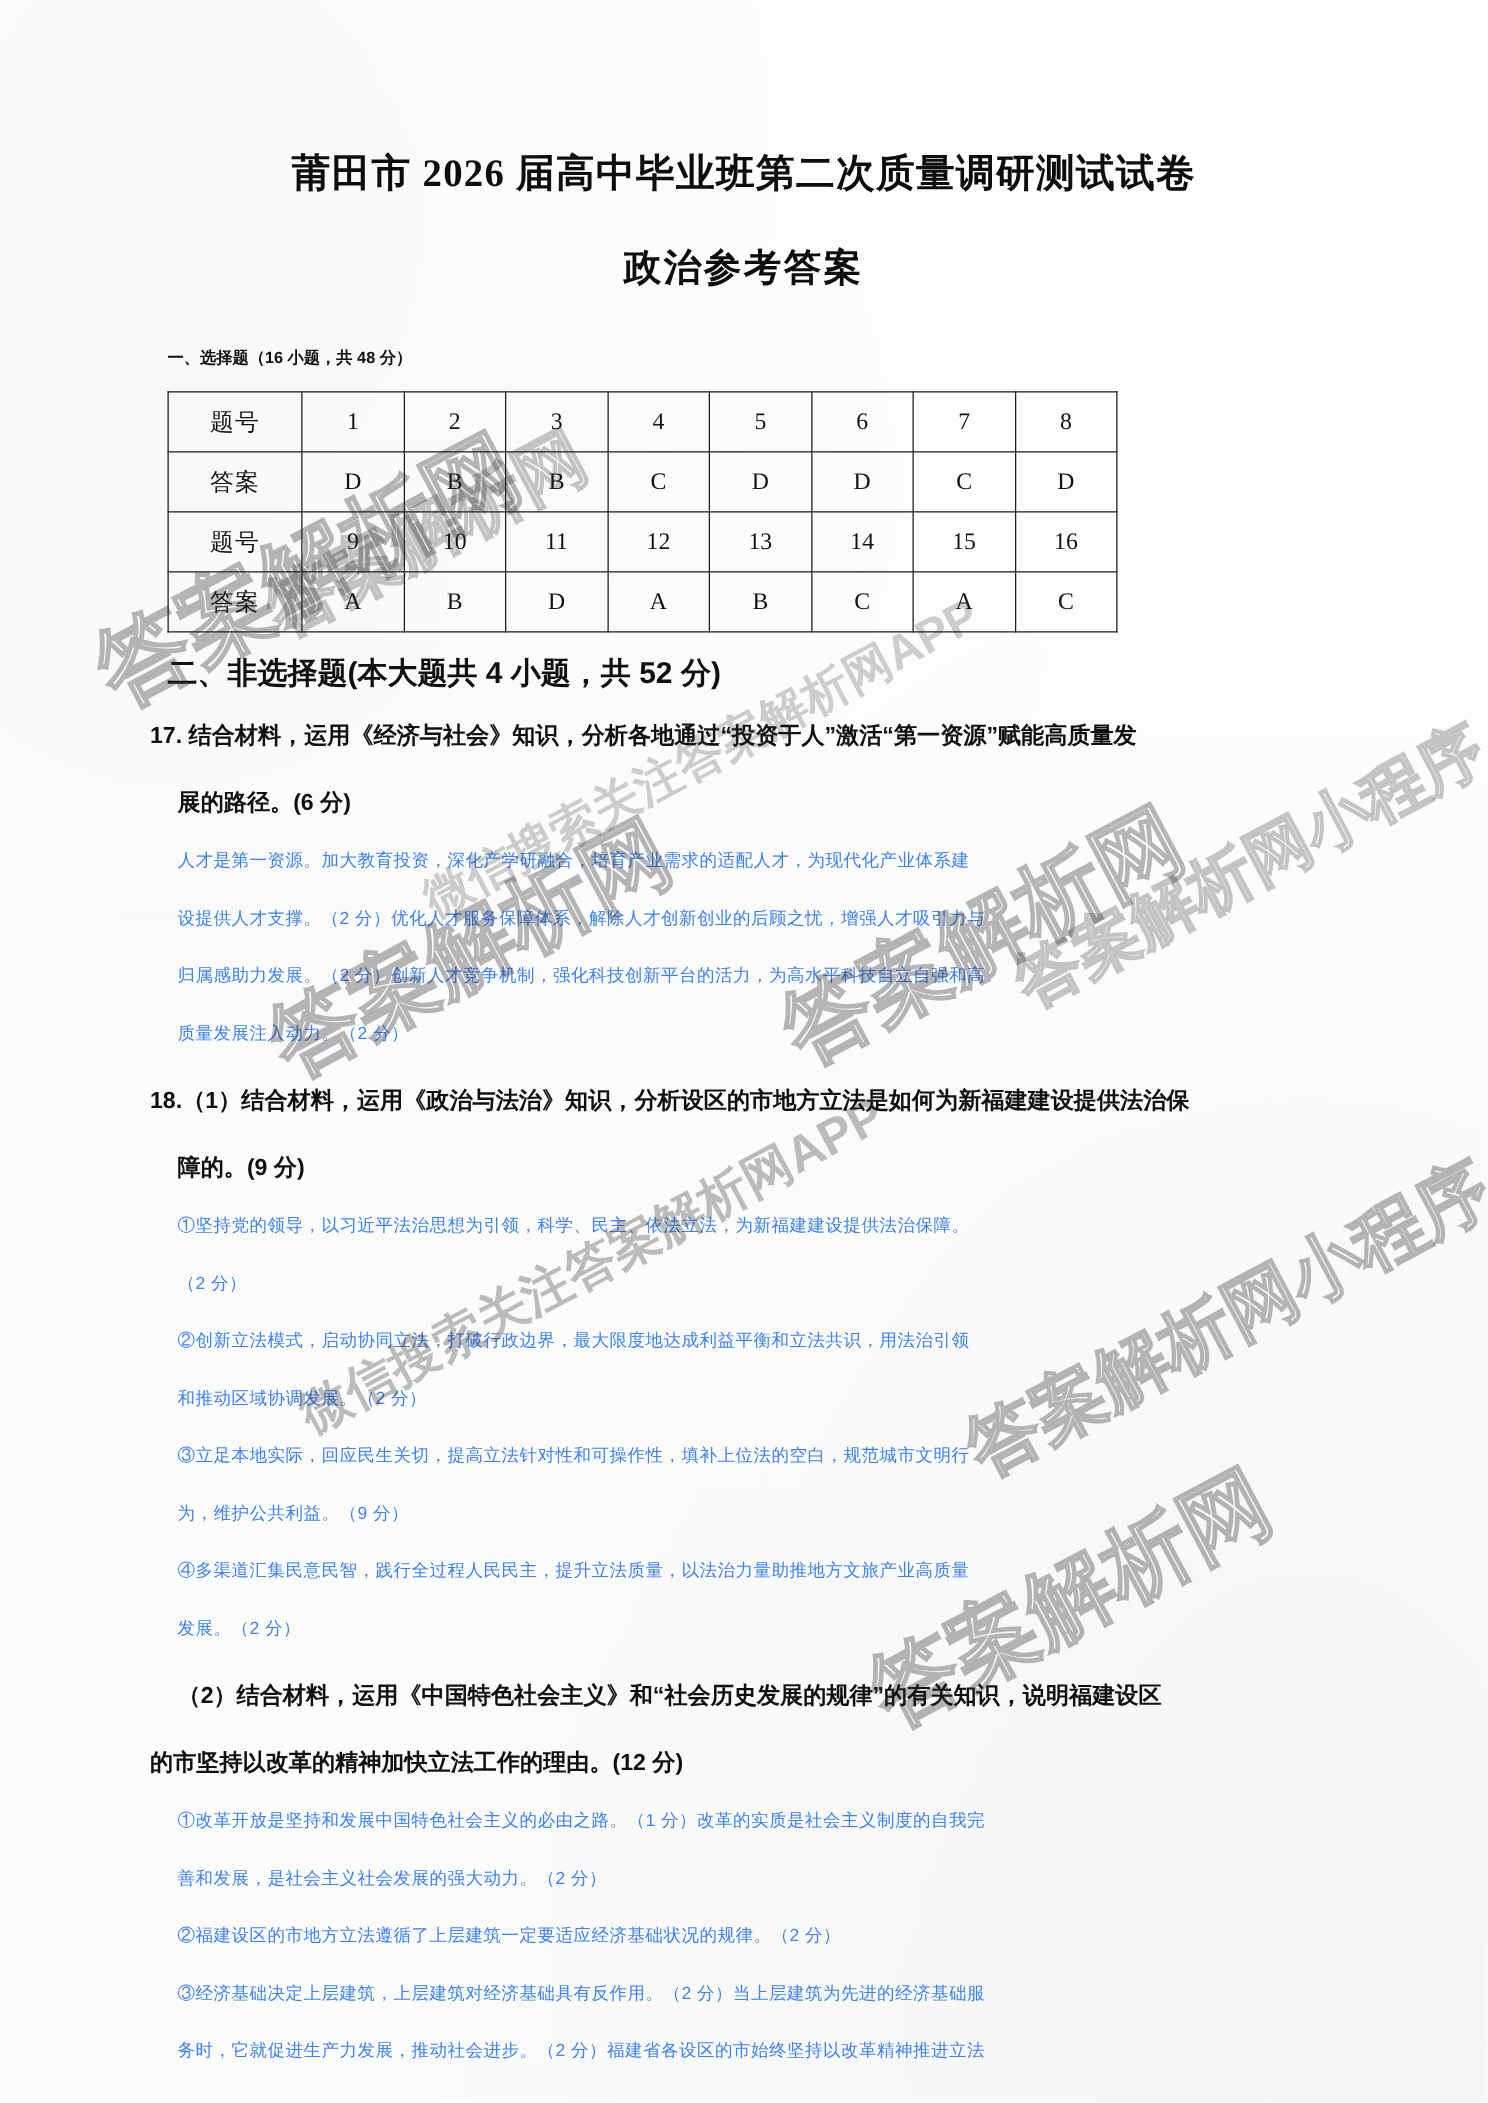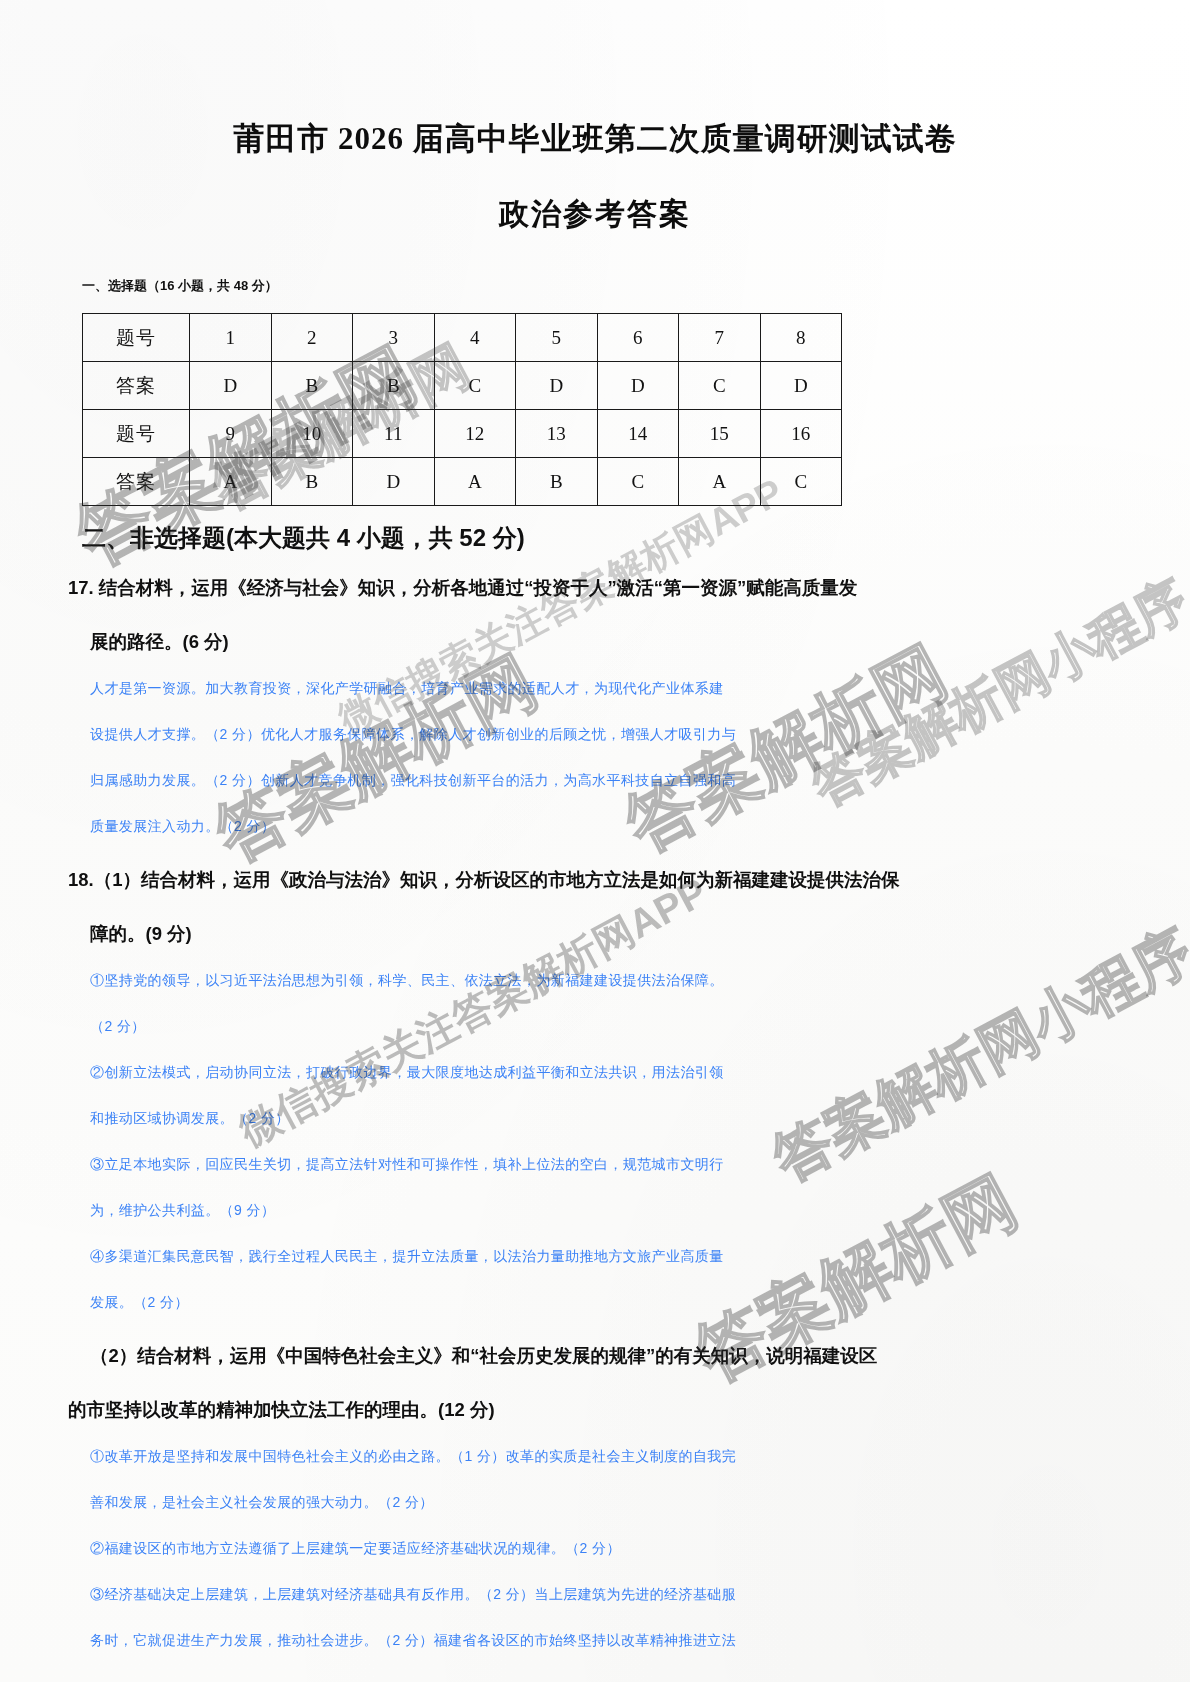--- a/index.html
+++ b/index.html
@@ -27,21 +27,21 @@
     background:
       radial-gradient(ellipse at 12% 8%, rgba(0,0,0,0.022), rgba(0,0,0,0) 55%),
       radial-gradient(ellipse at 88% 92%, rgba(0,0,0,0.025), rgba(0,0,0,0) 55%),
       linear-gradient(180deg, #ffffff 0%, #fdfdfc 45%, #fbfbfa 100%);
     pointer-events: none;
     z-index: 1;
   }
   .content {
     position: relative;
     z-index: 3;
-    padding: 0 68px;
+    padding: 0 120px;
   }
 
   h1.doc-title {
     font-family: "Liberation Serif", "DejaVu Serif", serif;
     font-weight: bold;
     font-size: 31px;
     text-align: center;
     margin: 0;
     padding-top: 118px;
     letter-spacing: 1px;

